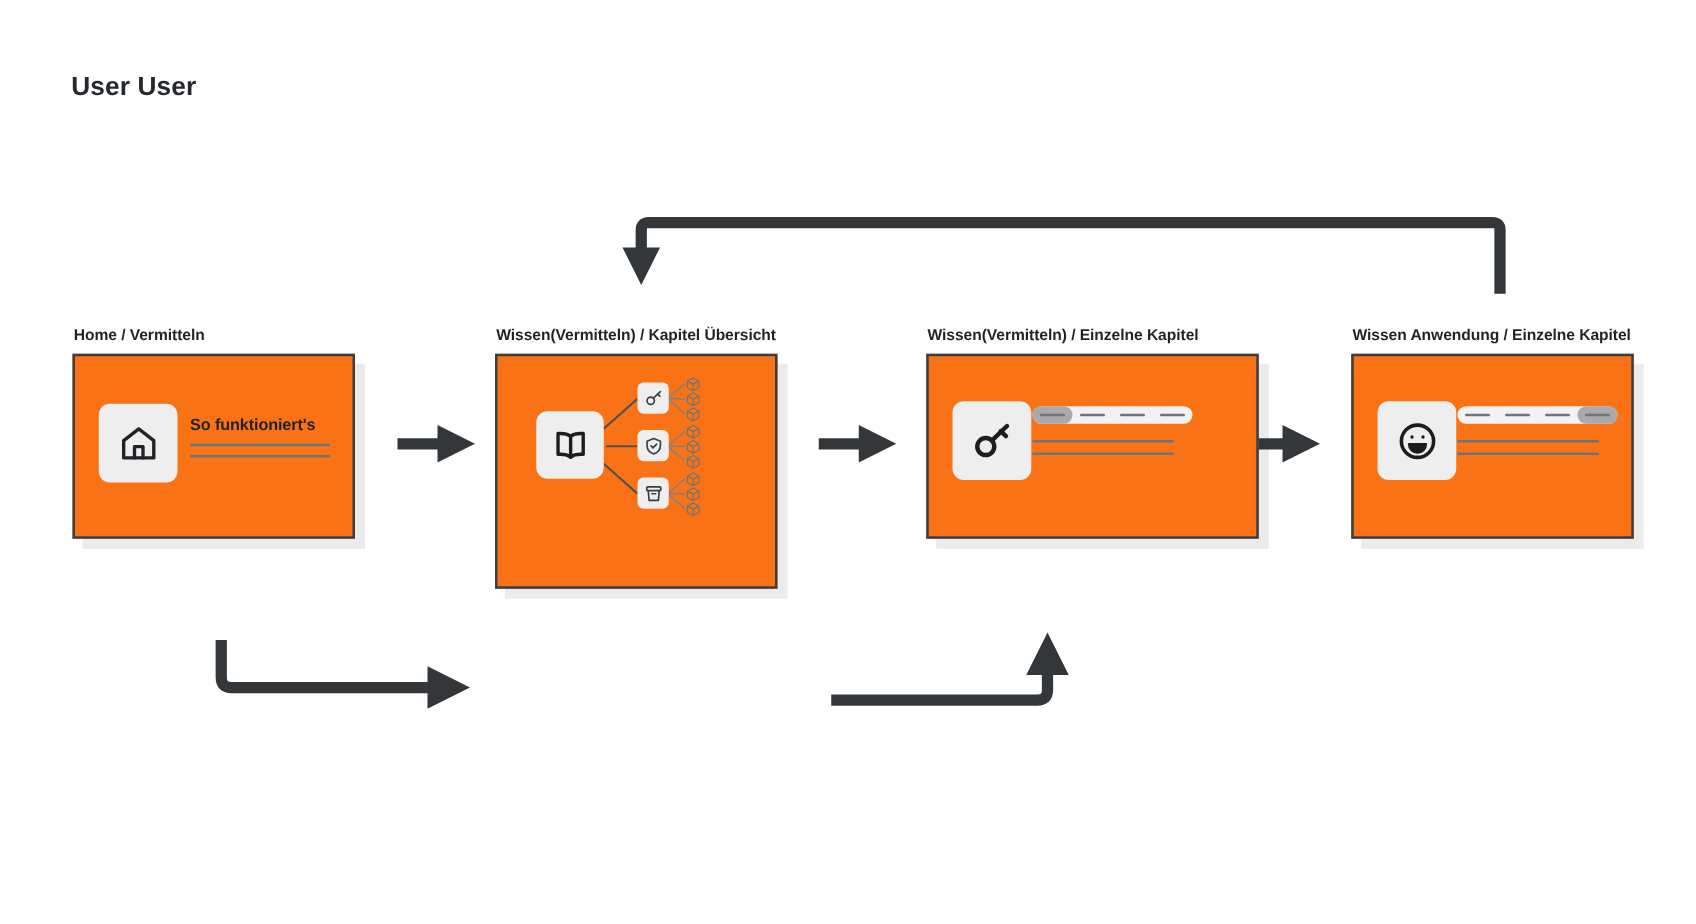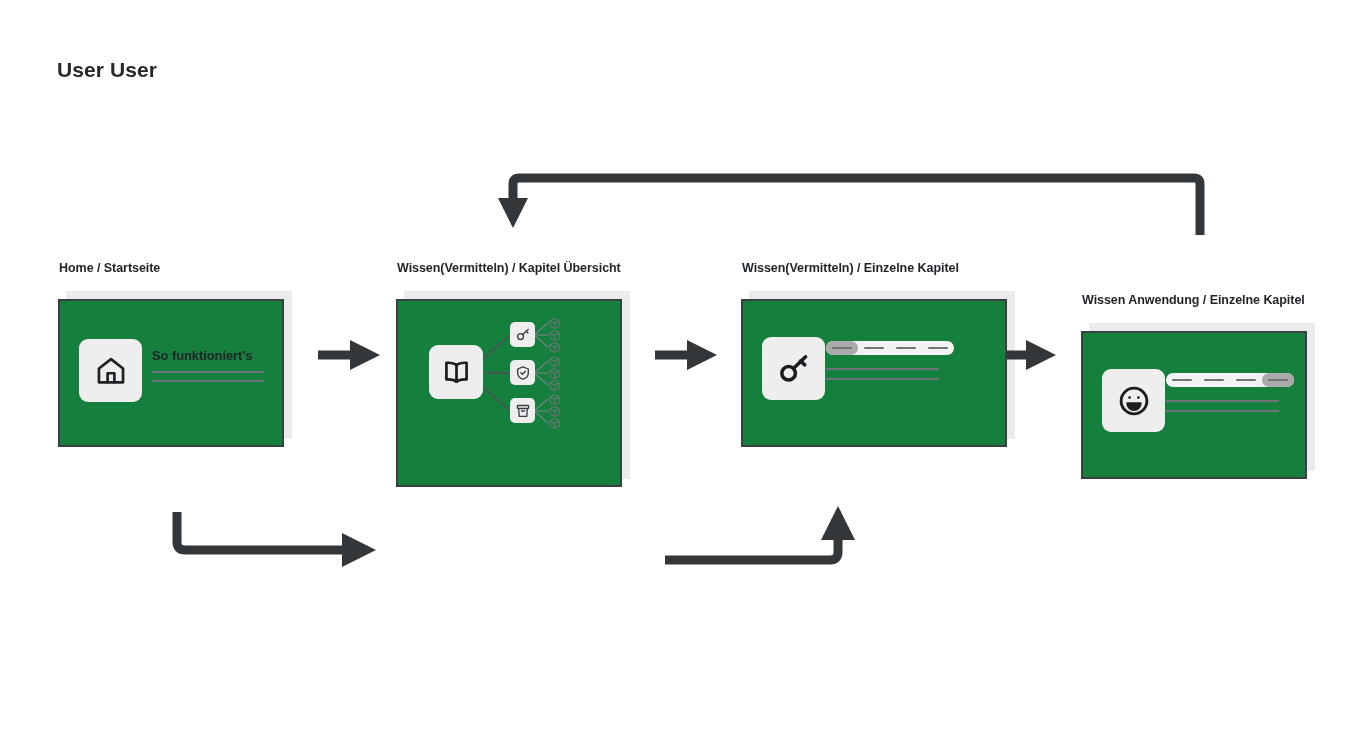--- a/index.html
+++ b/index.html
@@ -52,24 +52,24 @@
     left: 8px;
     top: 8px;
     width: 100%;
     height: 100%;
     background: #ebebeb;
     z-index: 0;
   }
   .card {
     position: absolute;
     left: 0;
-    top: 16px;
+    top: 0;
     width: 100%;
     height: 100%;
-    background: #15803d;
+    background: #f97316;
     border: 2px solid #3a3f44;
     box-sizing: border-box;
     z-index: 1;
     overflow: hidden;
     padding-left: 20px;
   }
   .card-inner {
     position: absolute;
     inset: 0;
   }
@@ -190,21 +190,21 @@
 <div class="canvas">
 
   <div class="page-title">User User</div>
 
   <svg class="connector" style="left:490px; top:160px;" width="730" height="80">
     <path class="conn-stroke" d="M 710,75 L 710,24 Q 710,18 704,18 L 29,18 Q 23,18 23,24 L 23,40"></path>
     <polygon class="conn-head" points="23,68 8,38 38,38"></polygon>
   </svg>
 
   <div class="node" style="left:58px; top:283px; width:226px; height:148px;">
-    <div class="node-label">Home / Startseite</div>
+    <div class="node-label">Home / Vermitteln</div>
     <div class="card-shadow"></div>
     <div class="card">
       <div class="card-inner">
         <div class="icon-tile" style="left:19px; top:38px; width:63px; height:63px;">
           <svg width="34" height="34" viewBox="0 0 24 24" fill="none" stroke="#1f2328" stroke-width="1.9" stroke-linecap="round" stroke-linejoin="round">
             <path d="M3.5 10.2 L12 3.6 L20.5 10.2 L20.5 20 L3.5 20 Z"></path>
             <path d="M9.6 20 L9.6 13.6 L14.4 13.6 L14.4 20"></path>
           </svg>
         </div>
         <div class="heading-text" style="left:92px; top:47px;">So funktioniert's</div>
@@ -384,21 +384,21 @@
         <div class="ph-line" style="left:83px; top:77px; width:113px; height:2px;"></div>
       </div>
     </div>
   </div>
 
   <svg class="connector" style="left:992px; top:338px;" width="70" height="35">
     <path class="conn-stroke" d="M 2,17 L 38,17"></path>
     <polygon class="conn-head" points="64,17 34,2 34,32"></polygon>
   </svg>
 
-  <div class="node" style="left:1081px; top:283px; width:226px; height:148px;margin-top:32px;">
+  <div class="node" style="left:1081px; top:283px; width:226px; height:148px;">
     <div class="node-label">Wissen Anwendung / Einzelne Kapitel</div>
     <div class="card-shadow"></div>
     <div class="card">
       <div class="card-inner">
         <div class="icon-tile" style="left:19px; top:36px; width:63px; height:63px;">
           <svg width="34" height="34" viewBox="0 0 24 24" fill="none" stroke="#1b1e21" stroke-width="2" stroke-linecap="round" stroke-linejoin="round">
             <circle cx="12" cy="12" r="9.1"></circle>
             <circle cx="8.9" cy="9.6" r="0.95" fill="#1b1e21" stroke="none"></circle>
             <circle cx="15.1" cy="9.6" r="0.95" fill="#1b1e21" stroke="none"></circle>
             <path d="M7.2 13.6 L16.8 13.6 A4.8 4.8 0 0 1 7.2 13.6 Z" fill="#1b1e21" stroke="#1b1e21" stroke-width="1.3"></path>

